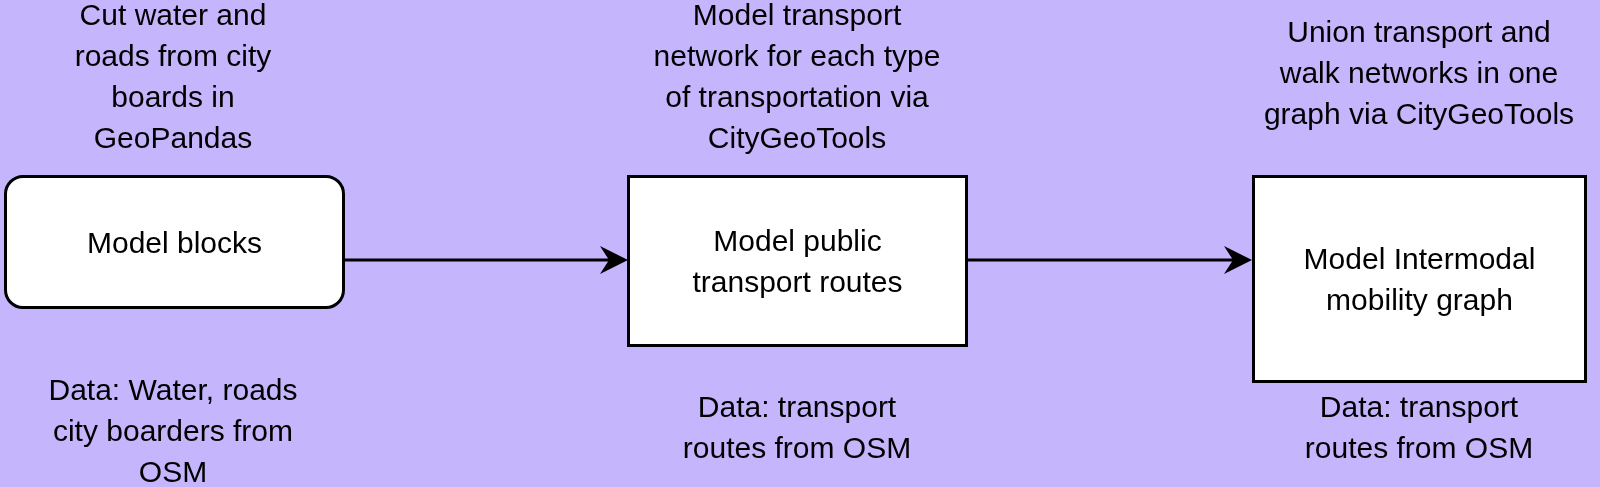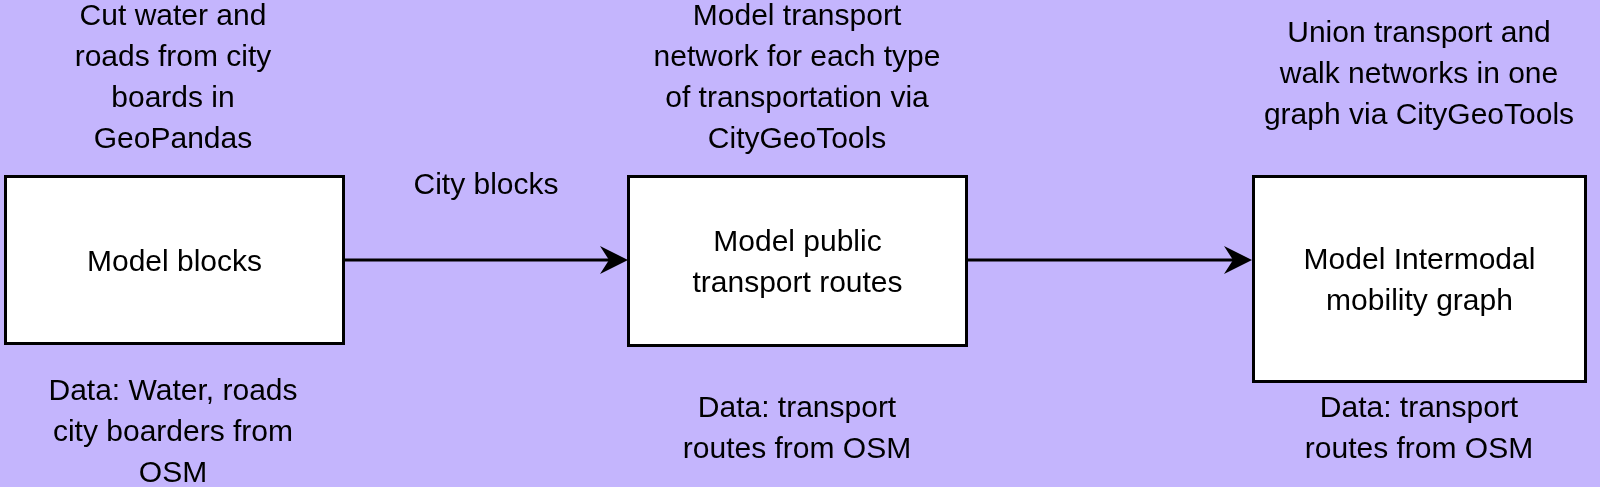--- a/index.html
+++ b/index.html
@@ -33,21 +33,21 @@
   }
   .node-box .node-label { white-space: pre-line; }
   .arrow-layer { position: absolute; left: 0; top: 0; width: 1600px; height: 487px; }
 
   
   .note-above-1 { left: 0px;    top: -6px; width: 346px; }
   .note-above-2 { left: 607px;  top: -6px; width: 380px; }
   .note-above-3 { left: 1229px; top: 11px; width: 380px; }
 
   
-  .box-1 { left: 4px;    top: 175px; width: 341px; height: 170px; }
+  .box-1 { left: 4px;    top: 175px; width: 341px; height: 134px; border-radius: 19px; }
   .box-2 { left: 627px;  top: 175px; width: 341px; height: 172px; }
   .box-3 { left: 1252px; top: 175px; width: 335px; height: 208px; }
 
   
   .edge-label-1 { left: 386px;  top: 163px; width: 200px; }
   .edge-label-2 { left: 1012px; top: 143px; width: 200px; }
 
   
   .note-below-1 { left: 0px;    top: 369px; width: 346px; }
   .note-below-2 { left: 617px;  top: 386px; width: 360px; }
@@ -70,21 +70,20 @@
 walk networks in one
 graph via CityGeoTools</div>
 
   <svg class="arrow-layer" viewBox="0 0 1600 487" aria-hidden="true">
     <line x1="345" y1="260" x2="613" y2="260" stroke="#000000" stroke-width="3"></line>
     <polygon points="628,260 600,246 609,260 600,274" fill="#000000"></polygon>
     <line x1="968" y1="260" x2="1238" y2="260" stroke="#000000" stroke-width="3"></line>
     <polygon points="1252,260 1224,246 1233,260 1224,274" fill="#000000"></polygon>
   </svg>
 
-  <div class="txt edge-label-1">City blocks</div>
 
   <div class="node-box box-1">
     <span class="node-label">Model blocks</span>
   </div>
   <div class="node-box box-2">
     <span class="node-label">Model public
 transport routes</span>
   </div>
   <div class="node-box box-3">
     <span class="node-label">Model Intermodal

